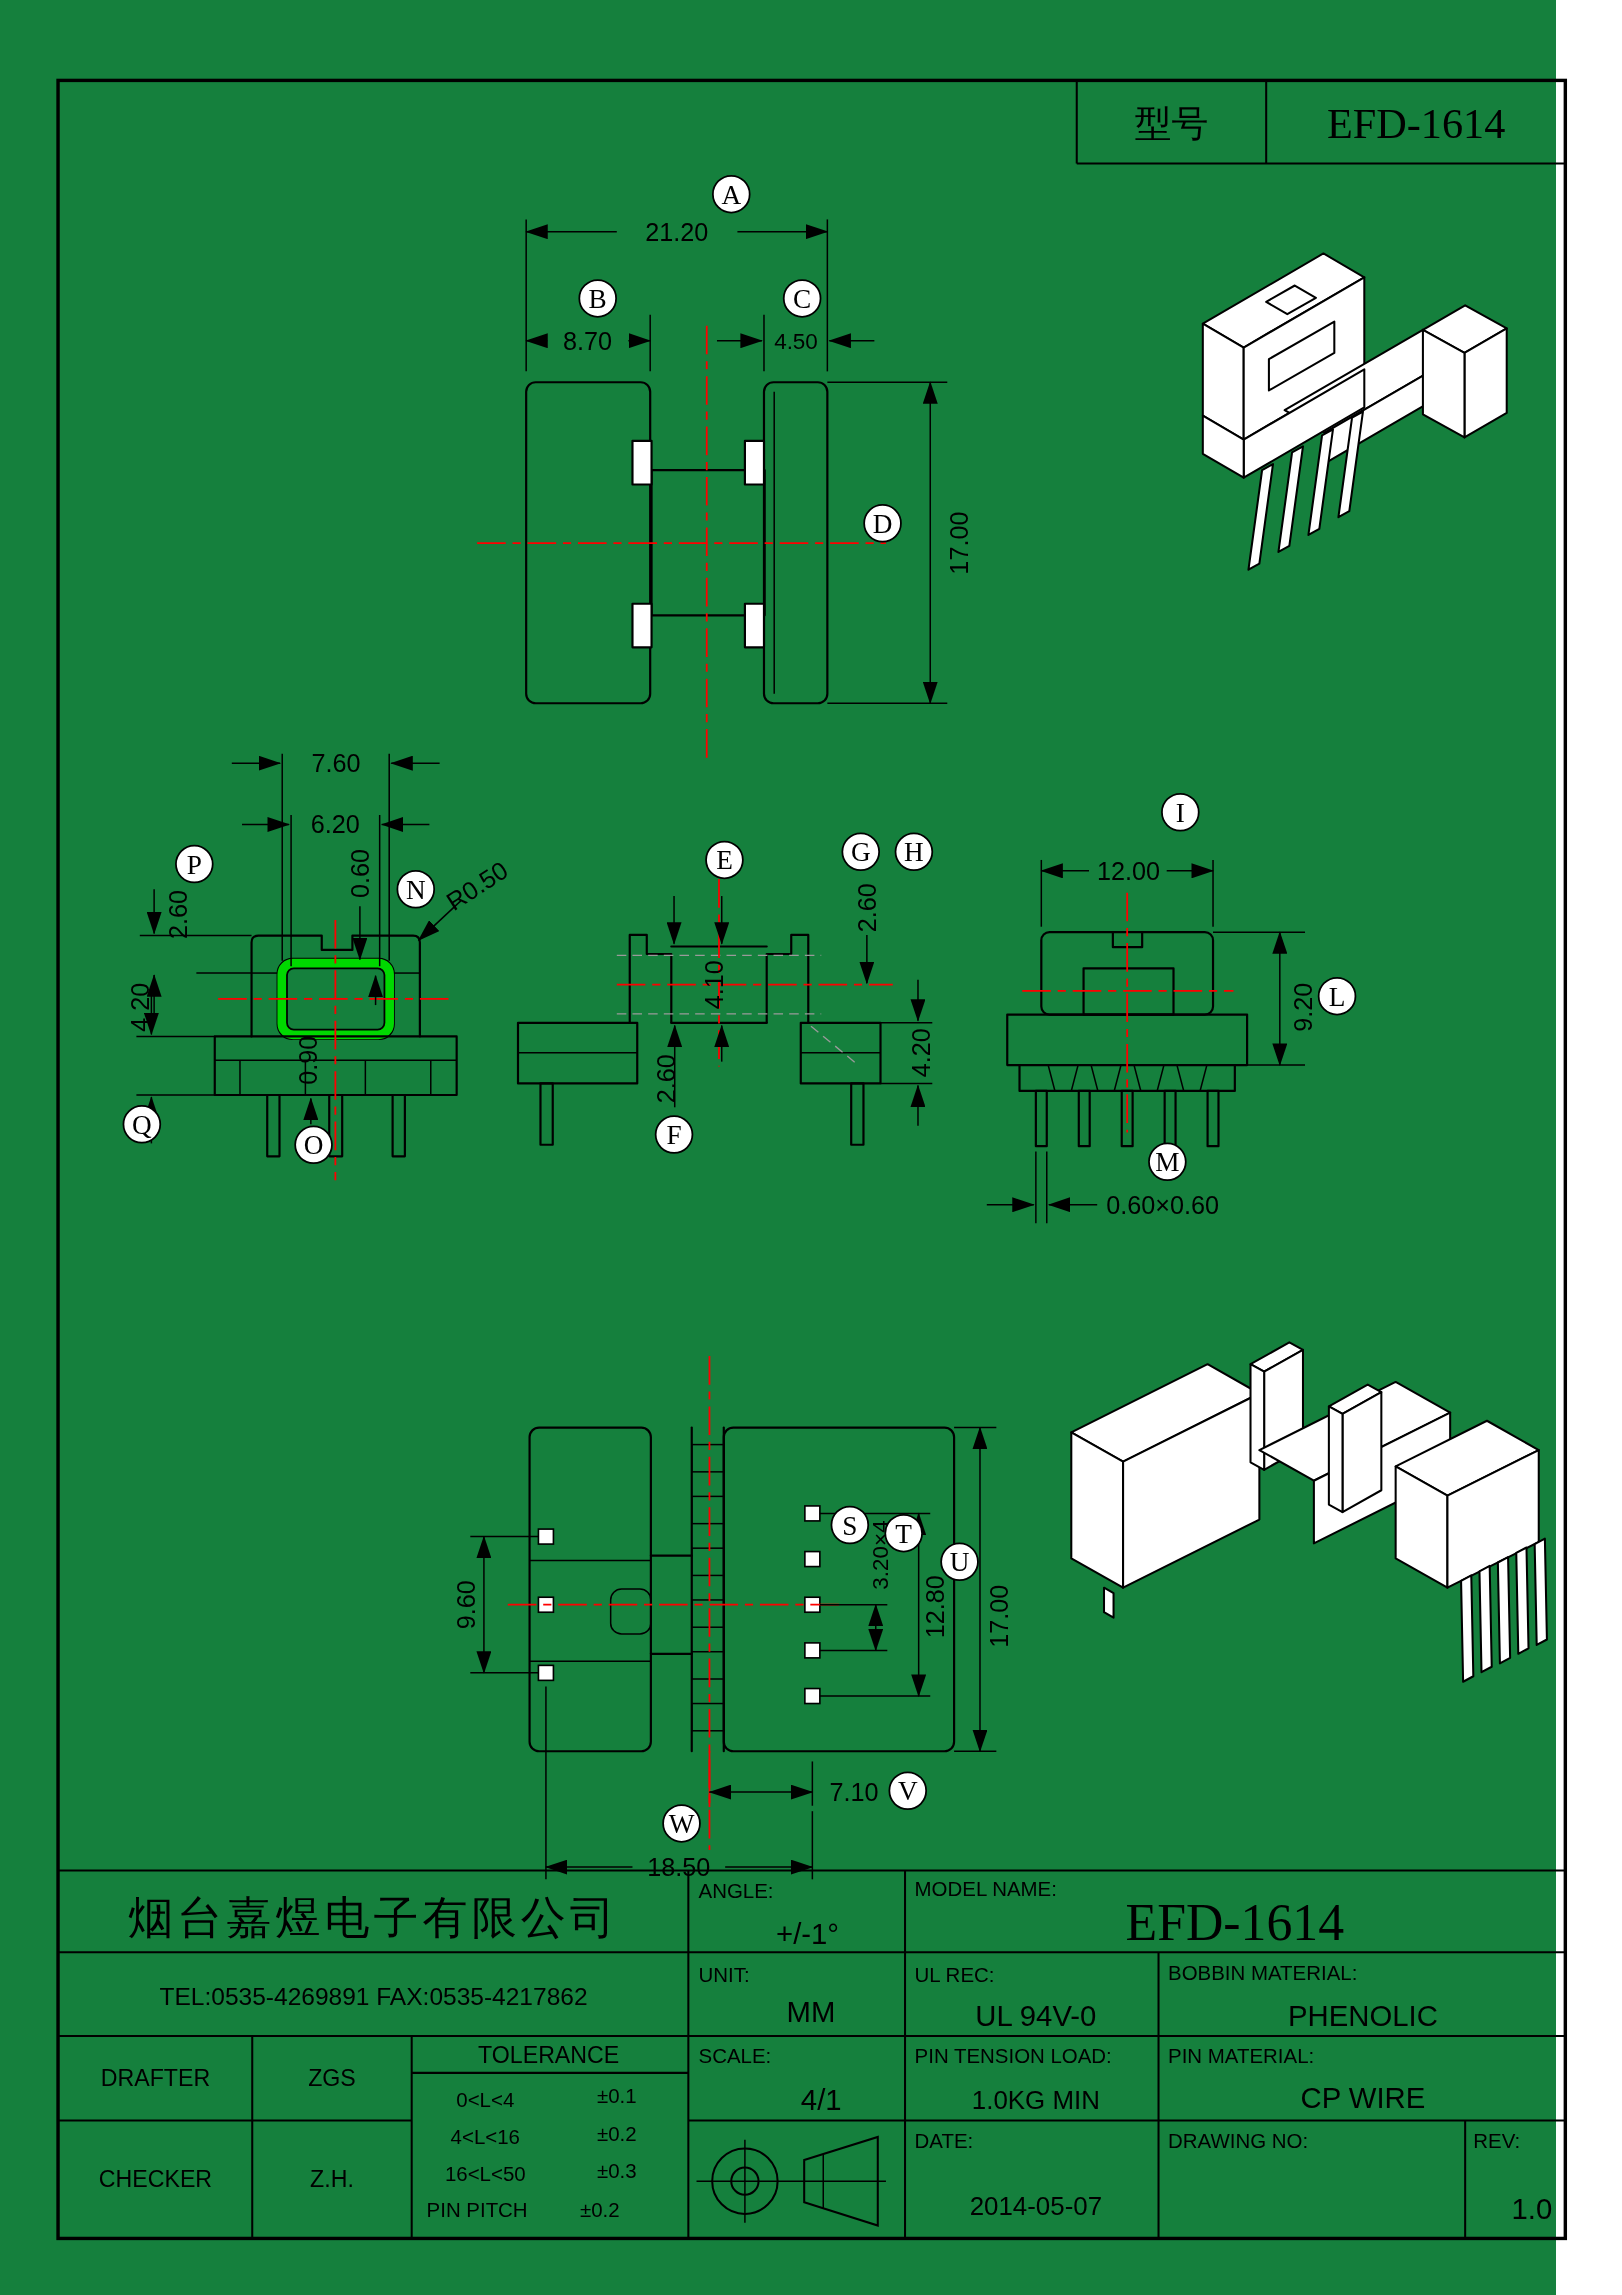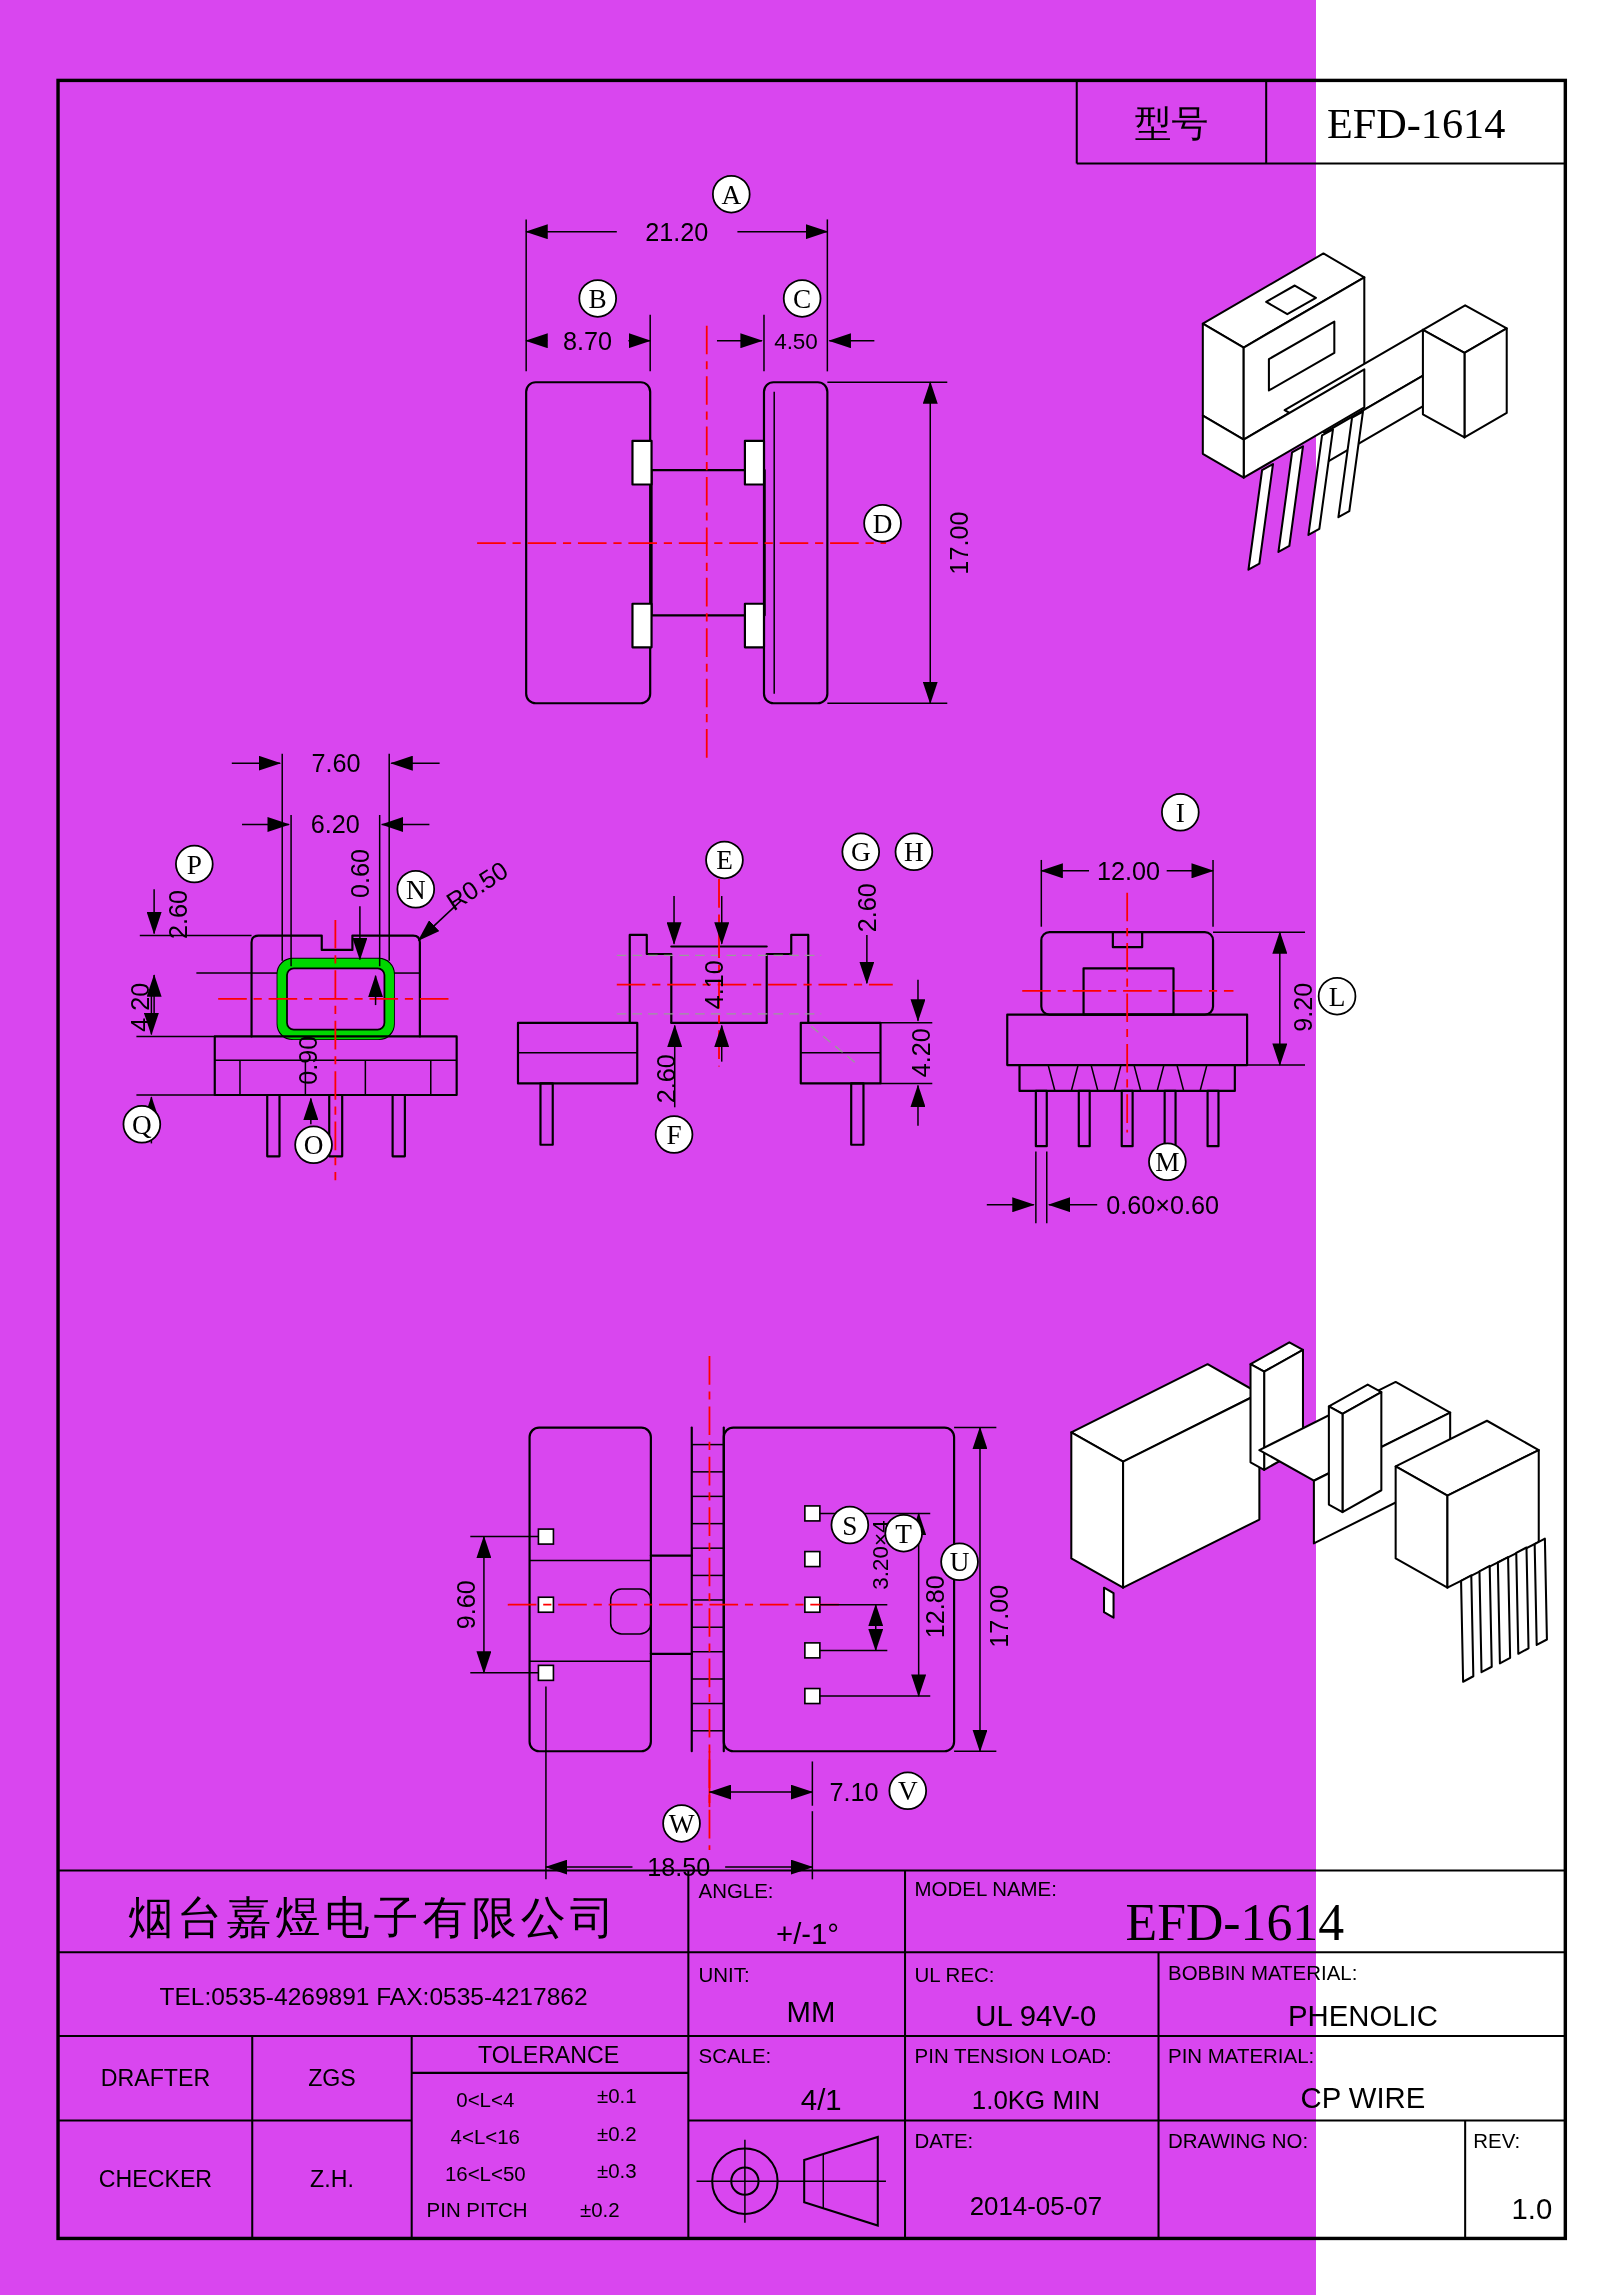--- a/index.html
+++ b/index.html
@@ -1,16 +1,16 @@
 <!DOCTYPE html>
 <html style="font-size:11px"><head>
 <meta charset="utf-8">
 <style>
   html,body{margin:0;padding:0;background:#fff;}
-  #page{position:relative;width:1316px;height:2295px;background:#d946ef;font-family:"Liberation Sans",sans-serif;}
+  #page{position:relative;width:1556px;height:2295px;background:#15803d;font-family:"Liberation Sans",sans-serif;}
   svg{position:absolute;left:0;top:0;}
   .oline{fill:none;stroke:#000;stroke-width:3.2;stroke-linejoin:round;stroke-linecap:round;}
   .fwhite{fill:#fff;stroke:#000;stroke-width:3.2;stroke-linejoin:round;}
   .thin{fill:none;stroke:#000;stroke-width:2.2;}
   .dim{fill:none;stroke:#000;stroke-width:2.2;}
   .red{fill:none;stroke:#ff0000;stroke-width:2.6;stroke-dasharray:42 10 12 10;}
   .redsolid{fill:none;stroke:#ff0000;stroke-width:2.6;}
   .hid{fill:none;stroke:#9a9a9a;stroke-width:2;stroke-dasharray:14 9;}
   .pad{fill:#fff;stroke:#000;stroke-width:2.4;}
   .tline{stroke:#000;stroke-width:3;}

